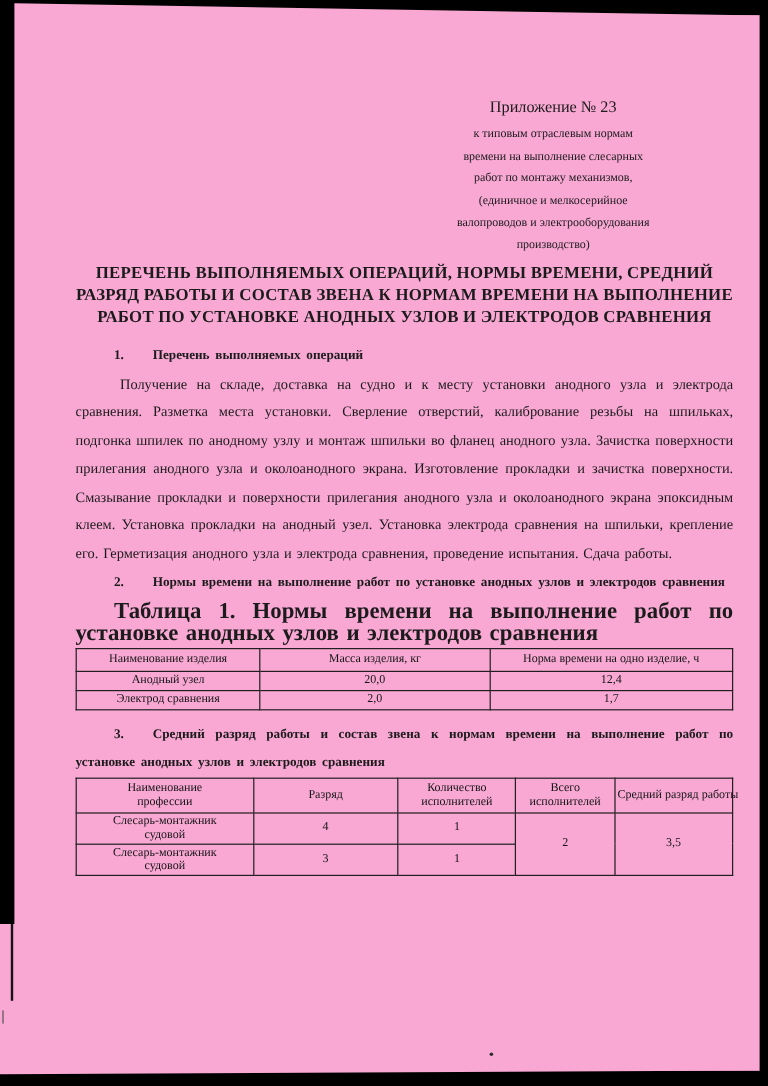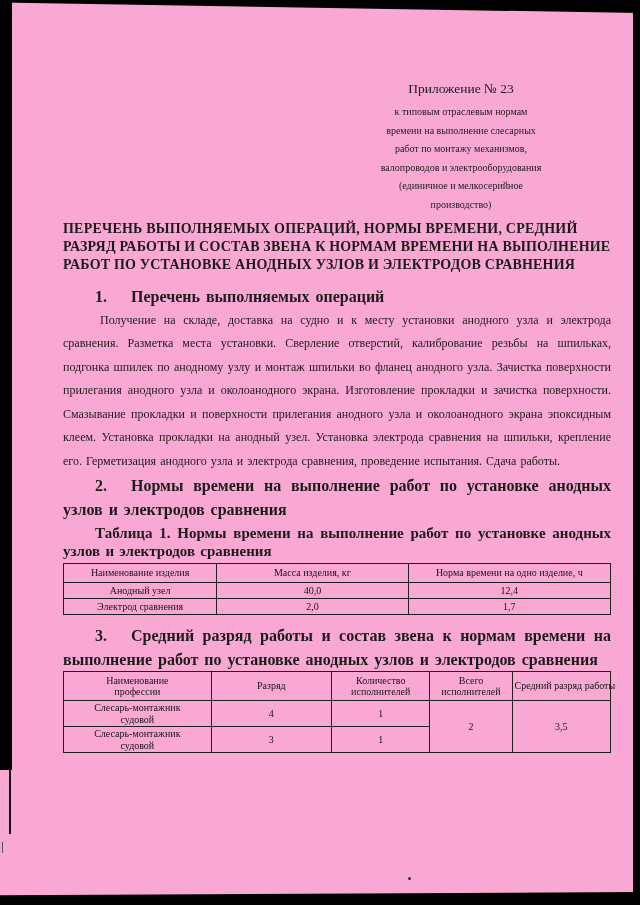--- a/index.html
+++ b/index.html
@@ -19,34 +19,34 @@
   .edge-tick { position:absolute; left:2px; top:842px; width:1px; height:11px; background:#555; }
   .speck { position:absolute; left:408px; top:877px; width:3px; height:3px; background:#2d2d2d; border-radius:50%; }
 
   .content { position:absolute; left:63px; top:0; width:548px; }
 
   .appendix-title { margin-top:80px; width:300px; margin-left:auto; text-align:center;
                     font-size:13.5px; line-height:17px; }
   .appendix-sub { margin-top:6px; width:300px; margin-left:auto; text-align:center;
                   font-size:10px; line-height:18.5px; }
 
-  .main-title { margin-top:6px; text-align:left; font-weight:bold; font-size:14px;
+  .main-title { margin-top:6px; text-align:center; font-weight:bold; font-size:14px;
                 line-height:18px; letter-spacing:0.2px; }
 
-  .sec-head { margin:0; font-weight:bold; font-size:16px; line-height:23.5px;
+  .sec-head { margin:0; font-weight:bold; font-size:11px; line-height:23.5px;
               text-align:justify; text-indent:32px; word-spacing:2px; }
   .sec-head .htab { display:inline-block; width:24px; }
   #sec1 { margin-top:11px; }
   #sec2 { margin-top:1px; }
   #sec3 { margin-top:9px; }
 
   .body-text { margin:0; font-size:12px; line-height:23.5px; text-align:justify;
                text-indent:37px; word-spacing:1px; }
 
-  .tbl-caption { margin:3px 0 3px 0; font-weight:bold; font-size:15px; line-height:18px;
+  .tbl-caption { margin:3px 0 3px 0; font-weight:bold; font-size:19px; line-height:18px;
                  text-align:justify; text-indent:32px; word-spacing:1.5px; }
 
   table { width:100%; border-collapse:collapse; table-layout:fixed;
           font-size:10px; color:#151515; }
   td,th { border:1.5px solid #1f1f1f; text-align:center; vertical-align:middle;
           font-weight:normal; padding:1px 2px; line-height:11.5px; }
   .t1 th { height:16px; }
   .t1 td { height:13px; }
   .t2 th { height:26px; }
   .t2 td { height:19px; }
@@ -67,22 +67,22 @@
   <div class="speck"></div>
 
   <div class="content">
 
     <div class="appendix-title">Приложение № 23</div>
 
     <div class="appendix-sub">
       <div>к типовым отраслевым нормам</div>
       <div>времени на выполнение слесарных</div>
       <div>работ по монтажу механизмов,</div>
+      <div>(единичное и мелкосерийное</div>
       <div>валопроводов и электрооборудования</div>
-      <div>(единичное и мелкосерийное</div>
       <div>производство)</div>
     </div>
 
     <div class="main-title">ПЕРЕЧЕНЬ ВЫПОЛНЯЕМЫХ ОПЕРАЦИЙ, НОРМЫ ВРЕМЕНИ, СРЕДНИЙ РАЗРЯД РАБОТЫ И СОСТАВ ЗВЕНА К НОРМАМ ВРЕМЕНИ НА ВЫПОЛНЕНИЕ РАБОТ ПО УСТАНОВКЕ АНОДНЫХ УЗЛОВ И ЭЛЕКТРОДОВ СРАВНЕНИЯ</div>
 
     <p class="sec-head" id="sec1">
       <span>1.</span><span class="htab"></span><span>Перечень выполняемых операций</span>
     </p>
 
     <p class="body-text">Получение на складе, доставка на судно и к месту установки анодного узла и электрода сравнения. Разметка места установки. Сверление отверстий, калибрование резьбы на шпильках, подгонка шпилек по анодному узлу и монтаж шпильки во фланец анодного узла. Зачистка поверхности прилегания анодного узла и околоанодного экрана. Изготовление прокладки и зачистка поверхности. Смазывание прокладки и поверхности прилегания анодного узла и околоанодного экрана эпоксидным клеем. Установка прокладки на анодный узел. Установка электрода сравнения на шпильки, крепление его. Герметизация анодного узла и электрода сравнения, проведение испытания. Сдача работы.</p>
@@ -100,21 +100,21 @@
           <col style="width:37%">
         </colgroup>
       <tbody>
           <tr>
         <th>Наименование изделия</th>
         <th>Масса изделия, кг</th>
         <th>Норма времени на одно изделие, ч</th>
       </tr>
       <tr>
         <td>Анодный узел</td>
-        <td>40,0</td>
+        <td>20,0</td>
         <td>12,4</td>
       </tr>
       <tr>
         <td>Электрод сравнения</td>
         <td>2,0</td>
         <td>1,7</td>
       </tr>
     </tbody>
       </table>
 

